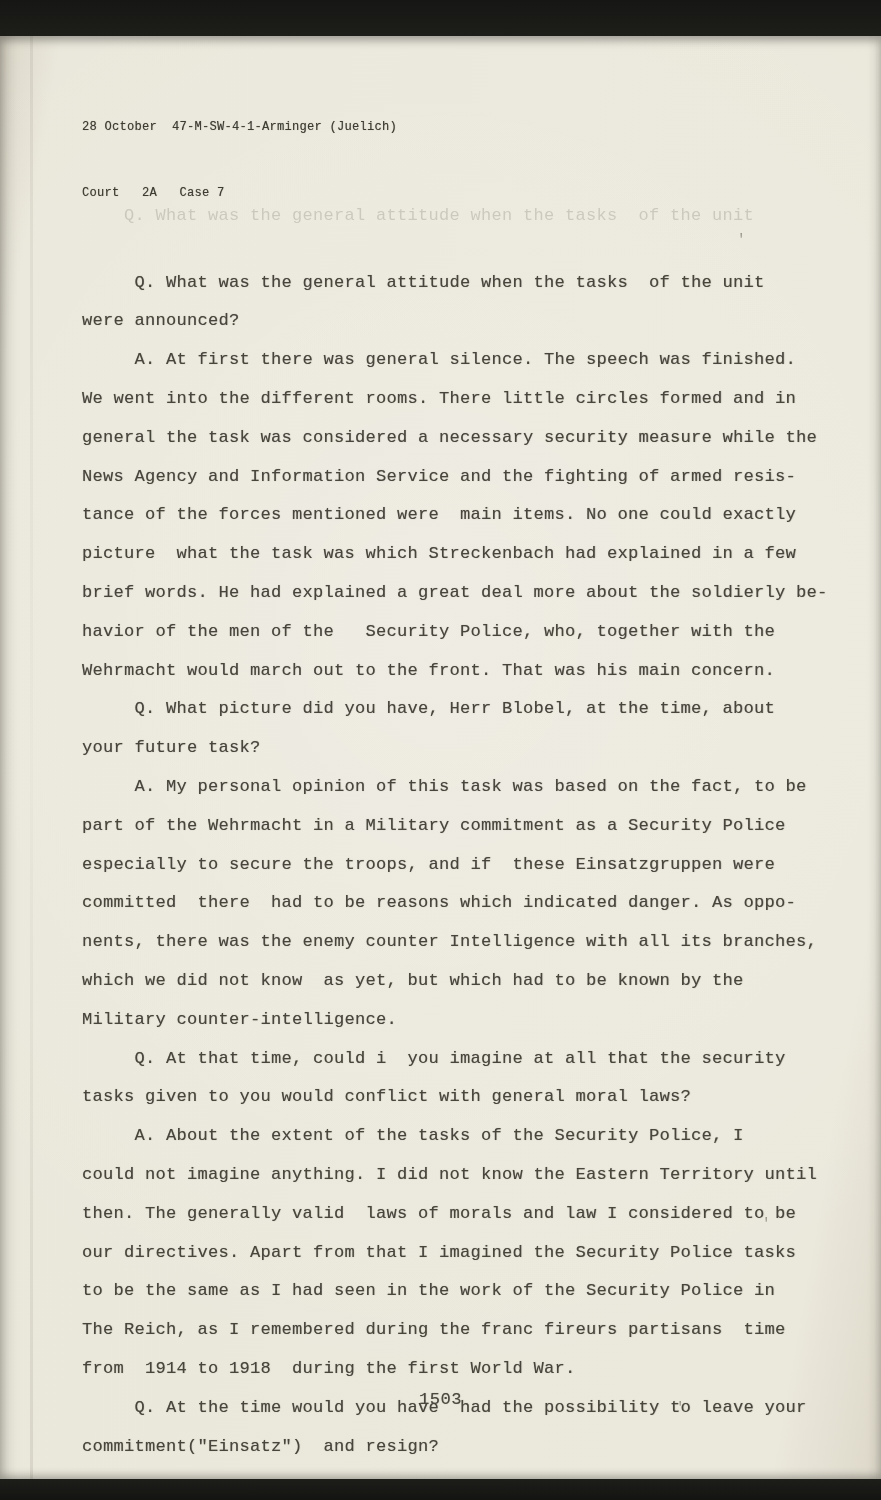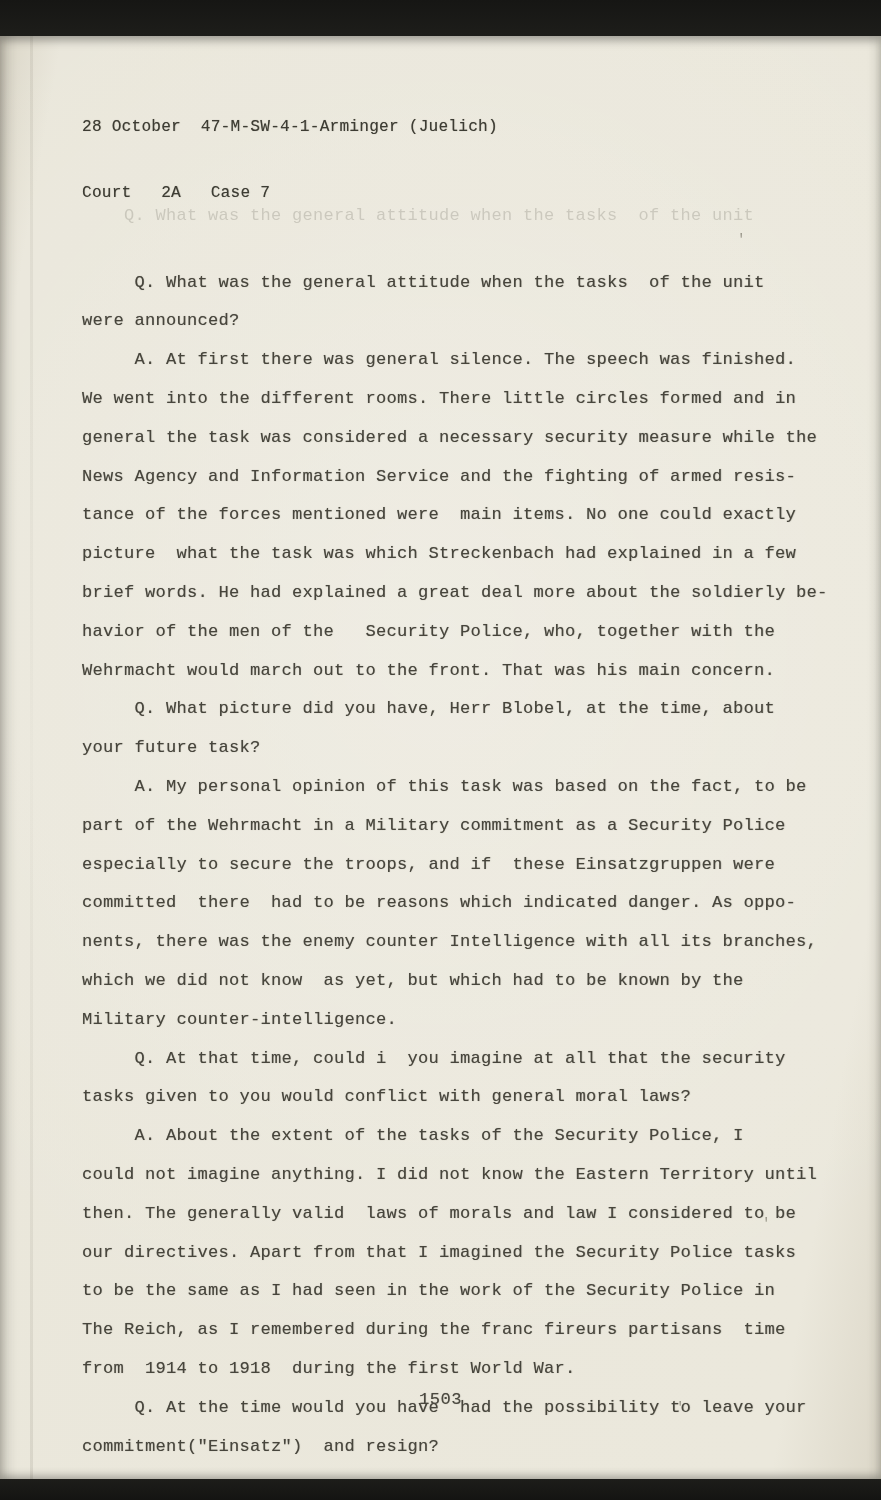--- a/index.html
+++ b/index.html
@@ -27,21 +27,21 @@
     background: linear-gradient(#161614, #1d1d1a);
     box-shadow: 0 4px 9px rgba(0,0,0,0.35);
   }
   .band-bottom {
     position: absolute; bottom: 0; left: 0; right: 0; height: 21px;
     background: linear-gradient(#1d1d1a, #141412);
     box-shadow: 0 -3px 8px rgba(0,0,0,0.3);
   }
   .doc-header {
     position: absolute; left: 82px; top: 72px;
-    font-size: 16px; line-height: 22px;
+    font-size: 12px; line-height: 22px;
     letter-spacing: 0.3px;
     color: #3d3c33;
     white-space: pre;
     text-shadow: 0.3px 0.3px 0.7px rgba(60,58,48,0.55);
   }
   .doc-body {
     position: absolute; left: 82px; top: 186px;
     font-size: 17px; line-height: 38.8px;
     letter-spacing: 0.3px;
     color: #47453c;

